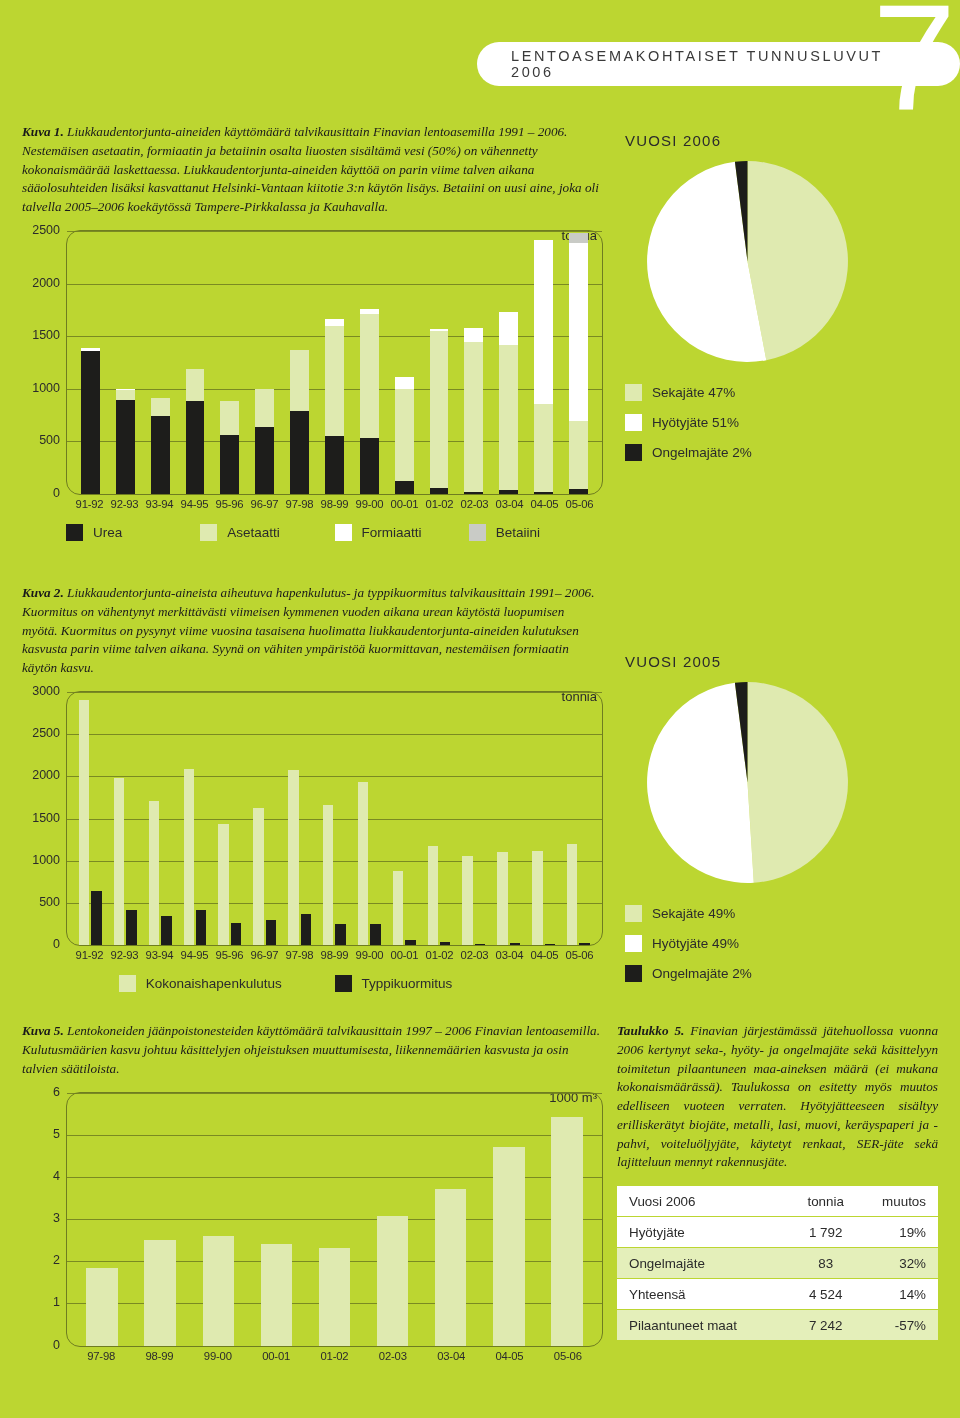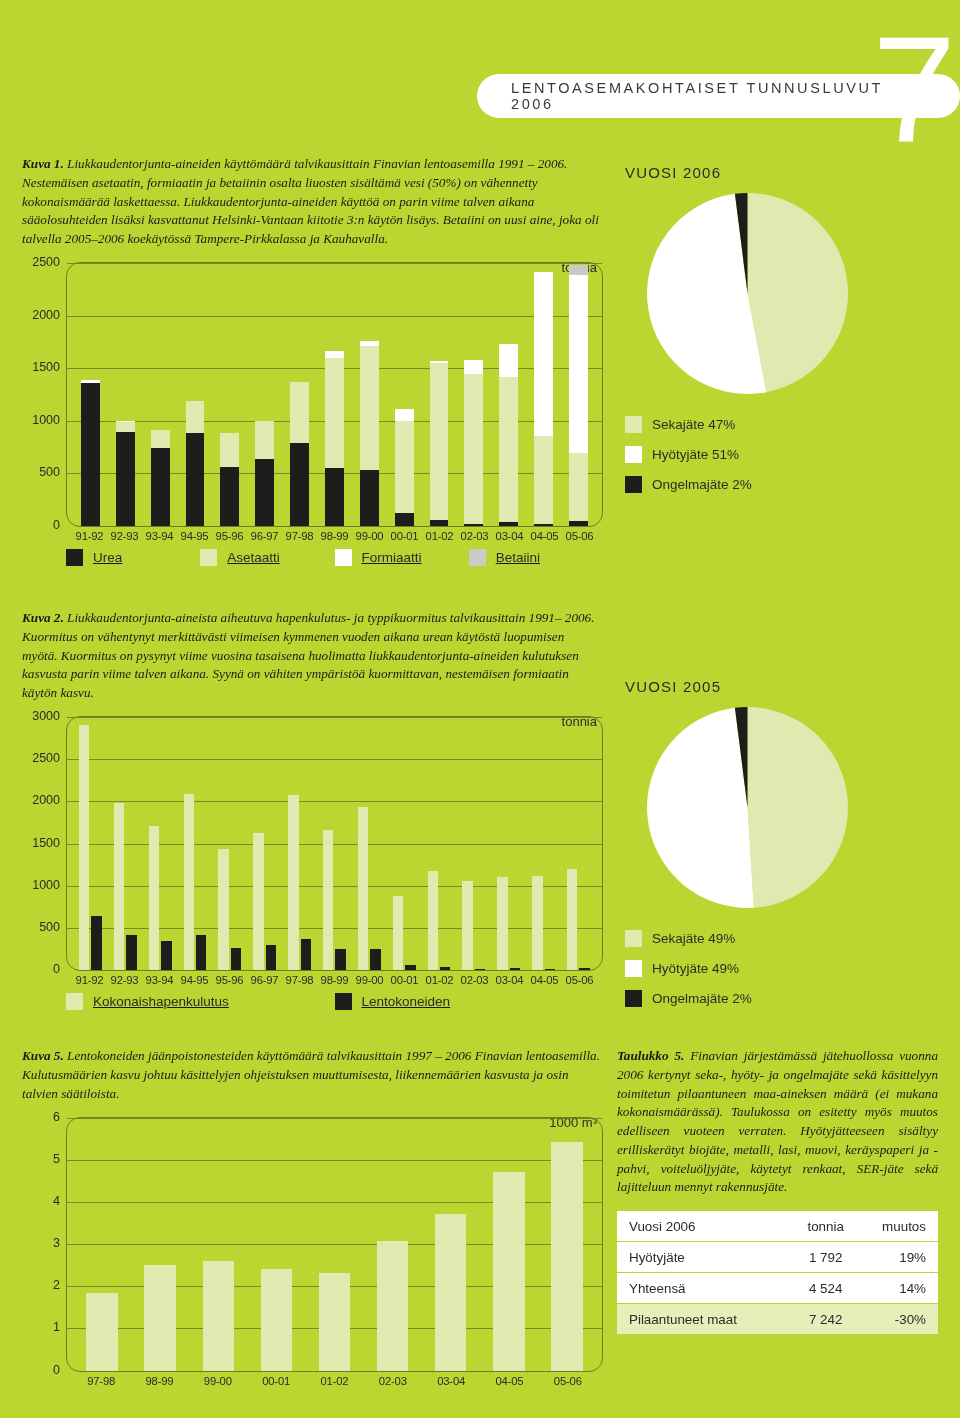--- a/index.html
+++ b/index.html
@@ -7,21 +7,21 @@
   body {
     width: 960px; height: 1418px;
     background: #bcd631;
     font-family: "Liberation Sans", sans-serif;
     color: #1a1a1a;
     position: relative;
     overflow: hidden;
   }
 
   
-  .header { position:relative; height:110px;margin-top:32px; }
+  .header { position:relative; height:110px; }
   .page-num {
     position:absolute; right:8px; top:-18px;
     font-family:"Liberation Sans", sans-serif;
     font-size:150px; font-weight:400; color:#ffffff;
     line-height:1; letter-spacing:-4px;
   }
   .header-badge {
     position:absolute; left:477px; top:42px;
     height:44px; padding:0 34px;
     background:#ffffff; border-radius:22px;
@@ -78,21 +78,21 @@
   .seg { width:100%; }
   .grpslot { flex:1; display:flex; justify-content:center; align-items:flex-end; height:100%; gap:2px; }
   .grpbar { width:30%; }
 
   .xaxis { display:flex; padding:0 6px; margin-left:44px; margin-top:3px; }
   .xlab {
     flex:1; text-align:center; font-size:11.3px; color:#2b2b2b;
     font-family:"Liberation Sans", sans-serif; letter-spacing:-0.2px;
   }
 
-  .legend { display:flex; margin-left:44px; margin-top:7px;text-decoration:underline; }
+  .legend { display:flex; margin-left:44px; margin-top:14px; }
   .legend-item { display:flex; align-items:center; }
   .swatch { width:17px; height:17px; display:inline-block; margin-right:10px; }
   .legend-label { font-size:13.5px; color:#2b2b2b; }
 
   
   .pie-title {
     font-size:15px; letter-spacing:1.2px; color:#2b2b2b;
     margin:22px 0 10px 8px;
   }
   .pie { width:205px; height:205px; margin-left:28px; }
@@ -414,27 +414,27 @@
           <div class="xlab">98-99</div>
           <div class="xlab">99-00</div>
           <div class="xlab">00-01</div>
           <div class="xlab">01-02</div>
           <div class="xlab">02-03</div>
           <div class="xlab">03-04</div>
           <div class="xlab">04-05</div>
           <div class="xlab">05-06</div>
         </div>
       <div class="legend" id="k2l">
-          <div class="legend-item" style="flex: 1 1 0%;">
+          <div class="legend-item" style="flex: 1 1 0%; justify-content: center;">
             <span class="swatch" style="background: rgb(223, 234, 176);"></span>
             <span class="legend-label">Kokonaishapenkulutus</span>
           </div>
           <div class="legend-item" style="flex: 1 1 0%;">
             <span class="swatch" style="background: rgb(29, 29, 27);"></span>
-            <span class="legend-label">Lentokoneiden</span>
+            <span class="legend-label">Typpikuormitus</span>
           </div>
         </div>
     </div>
   </div>
 
   <div class="col-right" style="padding-top:82px;">
     <div class="pie-title" style="margin-top:0;">VUOSI 2005</div>
     <div id="pie2005"><svg viewBox="0 0 200 200" class="pie">
           <path d="M 100 100 L 100 2 A 98 98 0 0 1 106.15347091387272 197.8066193859706 Z" fill="#dfeab0"></path>
           <path d="M 100 100 L 106.15347091387272 197.8066193859706 A 98 98 0 0 1 87.71734311069824 2.7727592711811724 Z" fill="#ffffff"></path>
@@ -536,26 +536,31 @@
           <tr class="odd">
             <td>Vuosi 2006</td>
             <td>tonnia</td>
             <td>muutos</td>
           </tr>
           <tr class="odd">
             <td>Hyötyjäte</td>
             <td>1 792</td>
             <td>19%</td>
           </tr>
+          <tr class="even">
+            <td>Ongelmajäte</td>
+            <td>83</td>
+            <td>32%</td>
+          </tr>
           <tr class="odd">
             <td>Yhteensä</td>
             <td>4 524</td>
             <td>14%</td>
           </tr>
           <tr class="even">
             <td>Pilaantuneet maat</td>
             <td>7 242</td>
-            <td>-30%</td>
+            <td>-57%</td>
           </tr>
         </tbody>
     </table>
   </div>
 </div>
 
 </body></html>

